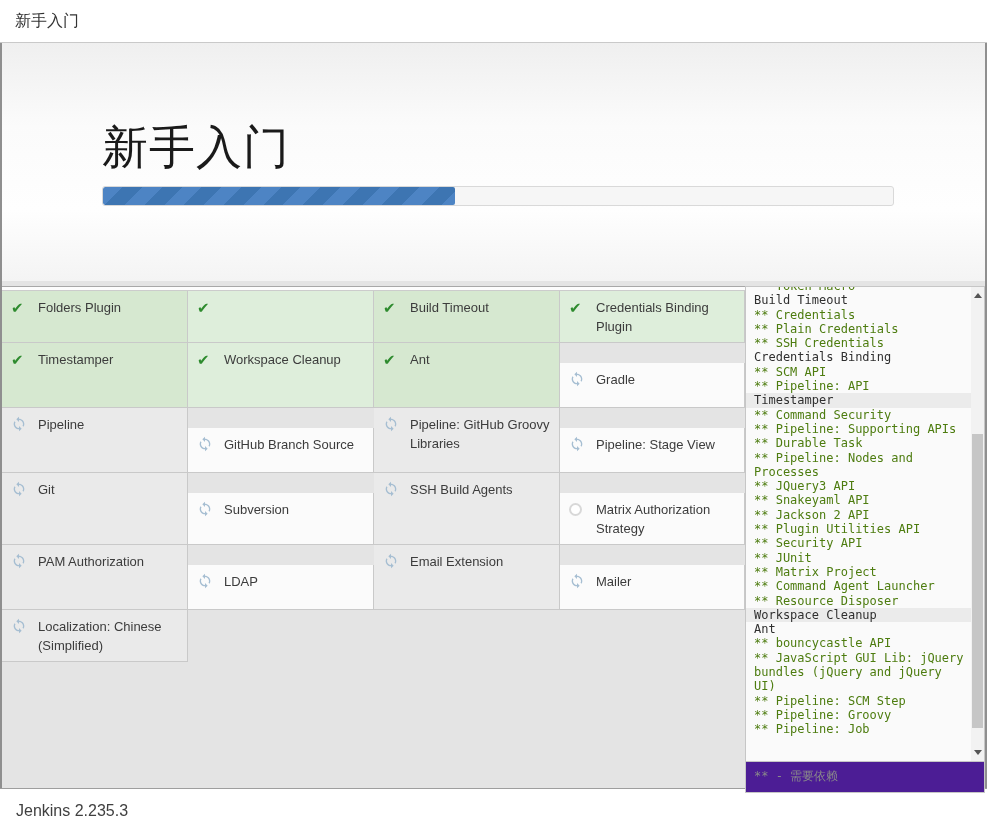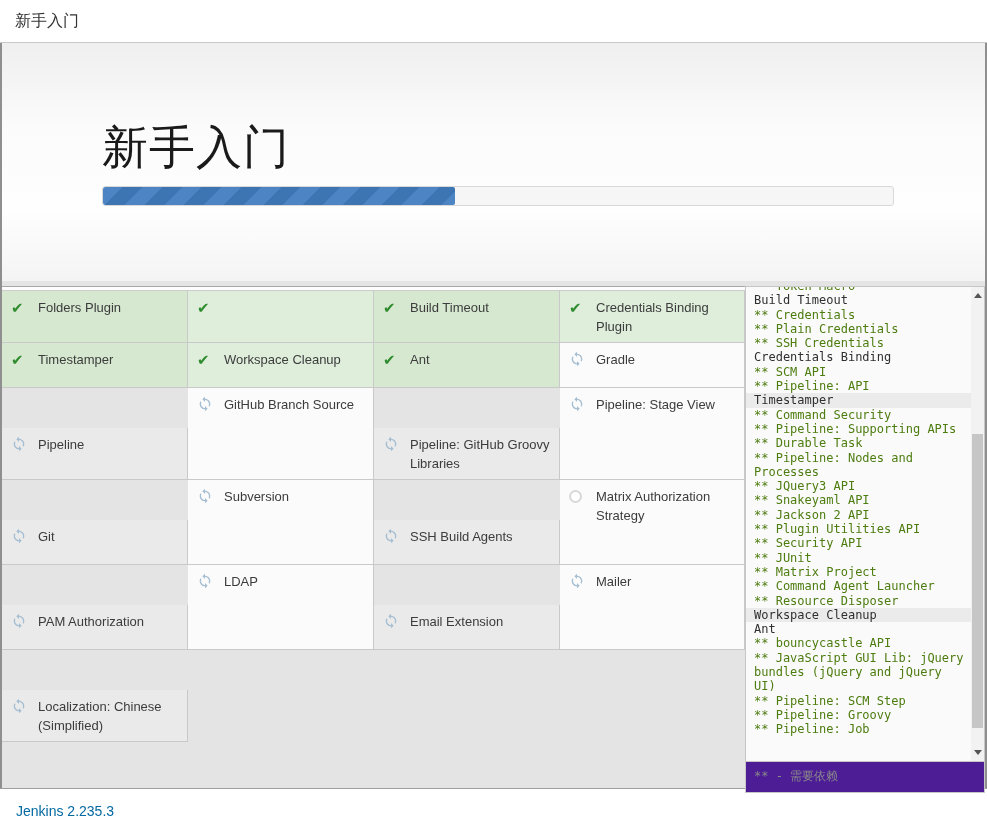--- a/index.html
+++ b/index.html
@@ -33,22 +33,22 @@
   .grid-area { width:743px; }
   .grid-topstrip { height:5px; background:#fdfdfd; border-top:1px solid #a8a8a8;
     border-bottom:1px solid #cccccc; }
   .plugin-grid { display:grid; grid-template-columns:186px 186px 186px 185px; }
   .cell { min-height:45px; padding:7px 8px 6px 9px; border-right:1px solid #c9c9c9;
     border-bottom:1px solid #c9c9c9; display:flex; gap:10px; align-items:flex-start;
     font-size:13px; line-height:19px; color:#3c3c3c; }
   .cell .icon-box { width:17px; flex:0 0 17px; padding-top:1px; }
   .cell.done.shade  { background:#d6e8d0; }
   .cell.done.light  { background:#deeedb; }
-  .cell.installing.shade, .cell.pending.shade { background:#eaeaea;margin-top:40px; }
-  .cell.installing.light, .cell.pending.light { background:#fbfbfb; }
+  .cell.installing.shade, .cell.pending.shade { background:#eaeaea; }
+  .cell.installing.light, .cell.pending.light { background:#fbfbfb;margin-top:20px; }
   .cell.empty { background:transparent; border:none; }
   .check-glyph { color:#2e8b2e; font-size:15px; font-weight:bold; line-height:17px; }
   .sync-svg { width:16px; height:16px; fill:#a6bed2; }
   .pending-circle { width:13px; height:13px; border:2px solid #d8d8d8; border-radius:50%;
     background:#fff; margin-top:2px; }
 
   
   .log-panel { width:240px; background:#fafafa; border:1px solid #c6c6c6; }
   .log-upper { display:flex; height:474px; }
   .log-body { flex:1; overflow:hidden; padding:0 0 0 8px; }
@@ -65,21 +65,21 @@
   .sb-arrow.down { bottom:6px; border-top:5px solid #555; }
   .sb-thumb { position:absolute; left:1px; width:11px; top:31%; height:62%;
     background:#c6c6c6; }
   .log-footer { border-top:1px solid #c6c6c6; background:#4c1d95; color:#8a8a8a;
     font-family:"DejaVu Sans Mono","Liberation Mono",monospace; font-size:12px;
     padding:6px 8px 7px 8px; }
 
   
   .page-footer { height:44px; background:#fff; border-top:1px solid #9e9e9e;
     display:flex; align-items:center; padding-left:16px; }
-  .version-text { color:#0369a1; font-size:14px; }
+  .version-text { color:#404040; font-size:16px; }
 </style>
 </head>
 <body>
 
 <div class="titlebar">
   <span class="titlebar-text">新手入门</span>
 </div>
 
 <div class="wizard-panel">
 

